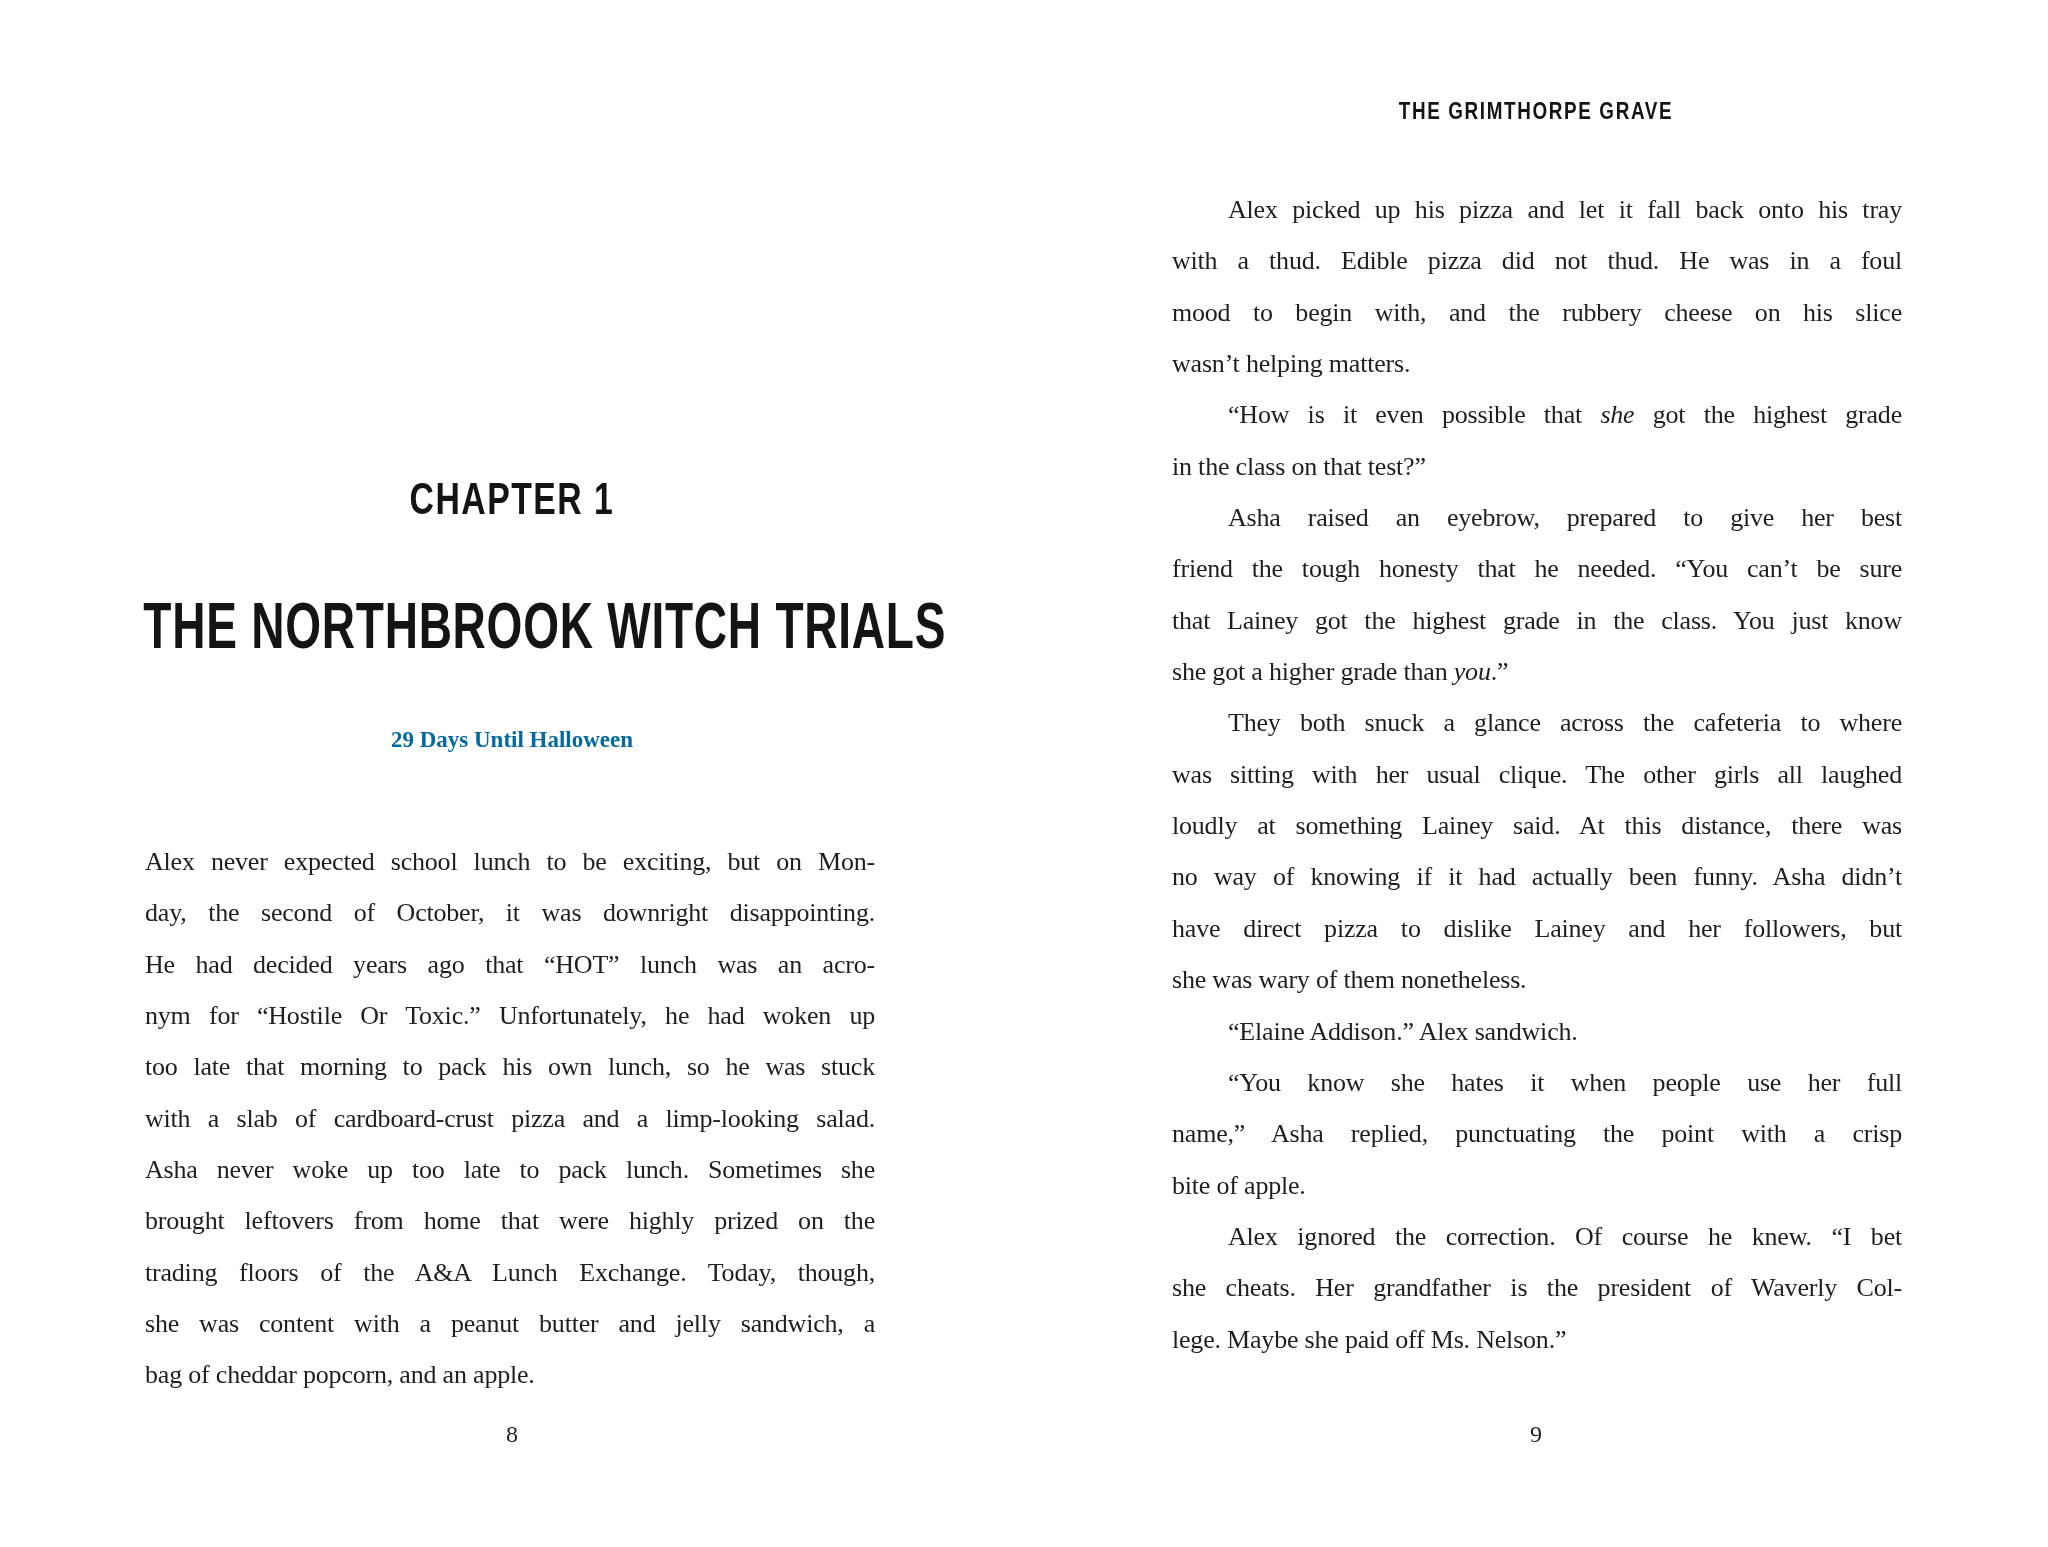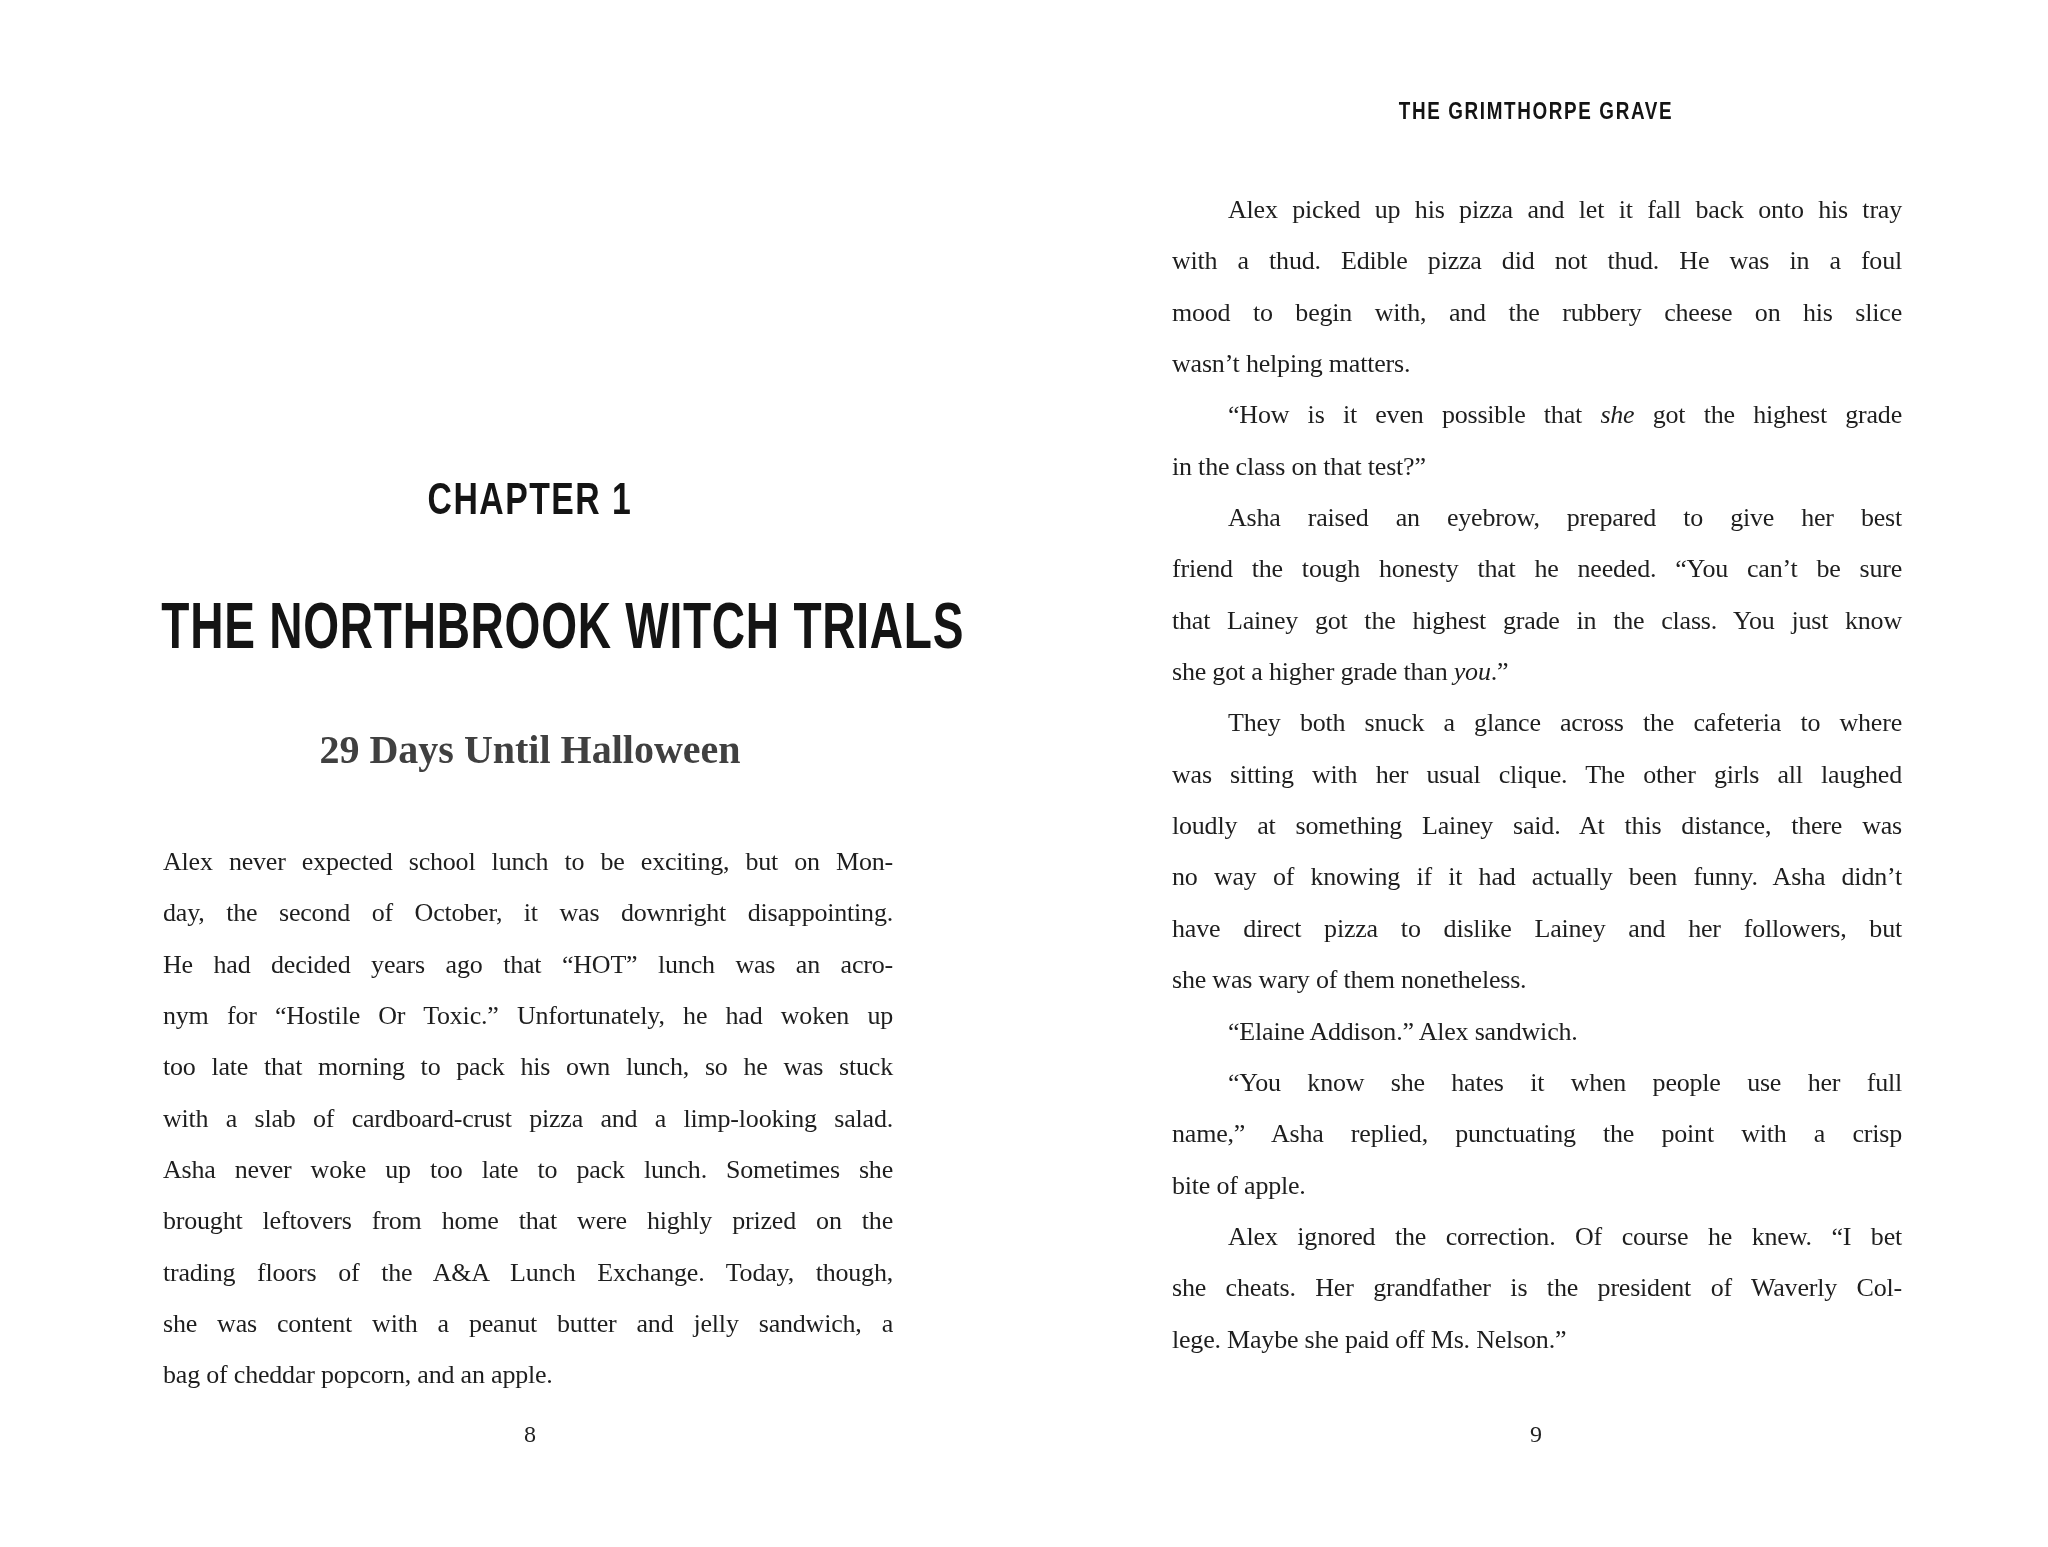--- a/index.html
+++ b/index.html
@@ -5,21 +5,21 @@
   html,body { margin:0; padding:0; background:#ffffff; }
   #spread {
     position:relative;
     width:2048px; height:1547px;
     background:#ffffff;
     color:#1e1e1e;
     overflow:hidden;
     font-family:"Liberation Serif", serif;
   }
   .page { position:absolute; top:0; width:1024px; height:1133px; background:#ffffff; }
-  #left-page  { left:18px; }
+  #left-page  { left:0; }
   #right-page { left:1024px; }
 
   
   .display {
     font-family:"Liberation Sans", sans-serif;
     font-weight:bold;
     color:#141414;
     text-align:center;
     white-space:nowrap;
     transform:scaleX(0.75);
@@ -30,21 +30,21 @@
     font-size:45px; letter-spacing:2px; line-height:1;
   }
   .chapter-title {
     position:absolute; left:0; width:1024px; top:594px;
     font-size:64px; letter-spacing:1px; line-height:1;
     transform:scaleX(0.72);
   }
   .subtitle {
     position:absolute; left:0; width:1024px; top:726px;
     font-family:"Liberation Serif", serif;
-    font-weight:bold; font-size:40px; color:#404040;
+    font-weight:bold; font-size:23px; color:#0369a1;
     text-align:center; line-height:1.2;
   }
   .running-header {
     position:absolute; left:0; width:1024px; top:98px;
     font-size:23px; letter-spacing:2px; line-height:1.2;
     transform:scaleX(0.82);
   }
 
   .page-body {
     position:absolute;

